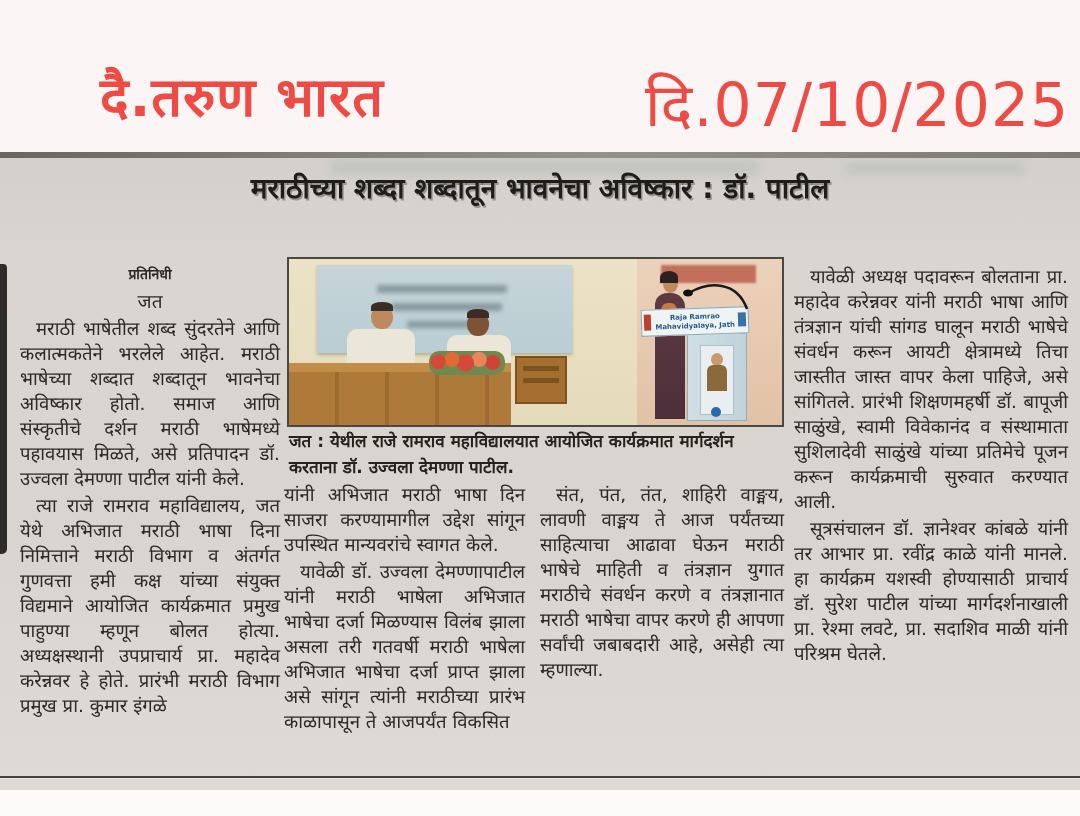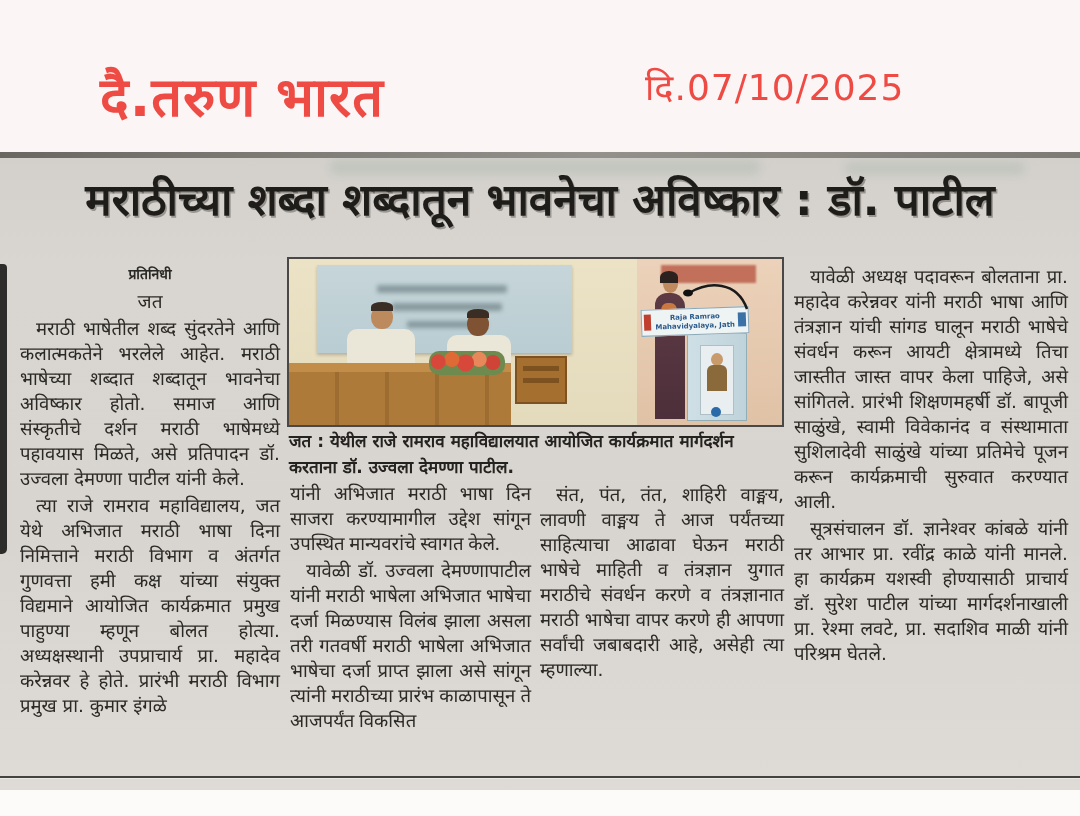--- a/index.html
+++ b/index.html
@@ -12,50 +12,50 @@
   .page{position:relative;width:1080px;height:816px;}
 
   
   .masthead{position:absolute;left:0;top:0;width:1080px;height:152px;background:#fbf6f5;}
   .pub-name{
     position:absolute;left:100px;top:58px;
     color:#ef4b45;font-size:54px;font-weight:700;letter-spacing:1px;white-space:nowrap;
   }
   .pub-date{
     position:absolute;left:645px;top:62px;
-    color:#ef4b45;font-size:36px;font-weight:500;letter-spacing:1px;white-space:nowrap;
+    color:#ef4b45;font-size:60px;font-weight:500;letter-spacing:1px;white-space:nowrap;
   }
 
   
   .clipping{
     position:absolute;left:0;top:152px;width:1080px;height:638px;
     background:linear-gradient(180deg,#d3d0cb 0%,#d9d6d1 18%,#d8d4cf 60%,#dedad5 100%);
     color:#2b2925;
   }
   .clip-topedge{position:absolute;left:0;top:0;width:1080px;height:6px;
     background:linear-gradient(90deg,#57544f 0%,#8a8781 55%,#6e6b66 100%);opacity:.85;}
   .torn-edge{position:absolute;left:0;top:112px;width:7px;height:290px;background:#191917;border-radius:0 4px 5px 0;opacity:.9;}
 
   .smudge{position:absolute;background:rgba(108,140,118,.16);filter:blur(4px);border-radius:6px;}
 
   .headline{
     position:absolute;left:0;top:16px;width:1080px;text-align:center;
-    font-size:44px;font-weight:700;color:#1f1d1a;white-space:nowrap;
+    font-size:28px;font-weight:700;color:#1f1d1a;white-space:nowrap;
     text-shadow:1.5px 1.5px 0 rgba(40,38,34,.35);
   }
 
   .col{position:absolute;text-align:justify;font-size:18.5px;line-height:25px;color:#2b2925;}
   .col p{margin:0 0 2px 0;}
   .col p.indent{text-indent:16px;}
   .byline{text-align:center;font-weight:700;font-size:14px;margin:0 0 2px 0;}
   .dateline{text-align:center;font-size:19px;margin:0 0 4px 0;}
 
   .col1{left:20px;top:110px;width:260px;}
   .col4{left:794px;top:112px;width:274px;}
-  .col2{left:290px;top:330px;width:241px;font-family:Liberation Serif, serif;}
+  .col2{left:284px;top:330px;width:241px;}
   .col3{left:540px;top:330px;width:244px;}
 
   .caption{
     position:absolute;left:289px;top:276px;width:494px;
     font-size:17px;font-weight:700;line-height:26px;color:#242320;text-align:left;
   }
 
   .bottom-rule{position:absolute;left:0;top:624px;width:1080px;height:2px;background:#45433f;box-shadow:0 1px 0 rgba(255,255,255,.4);}
 
   

